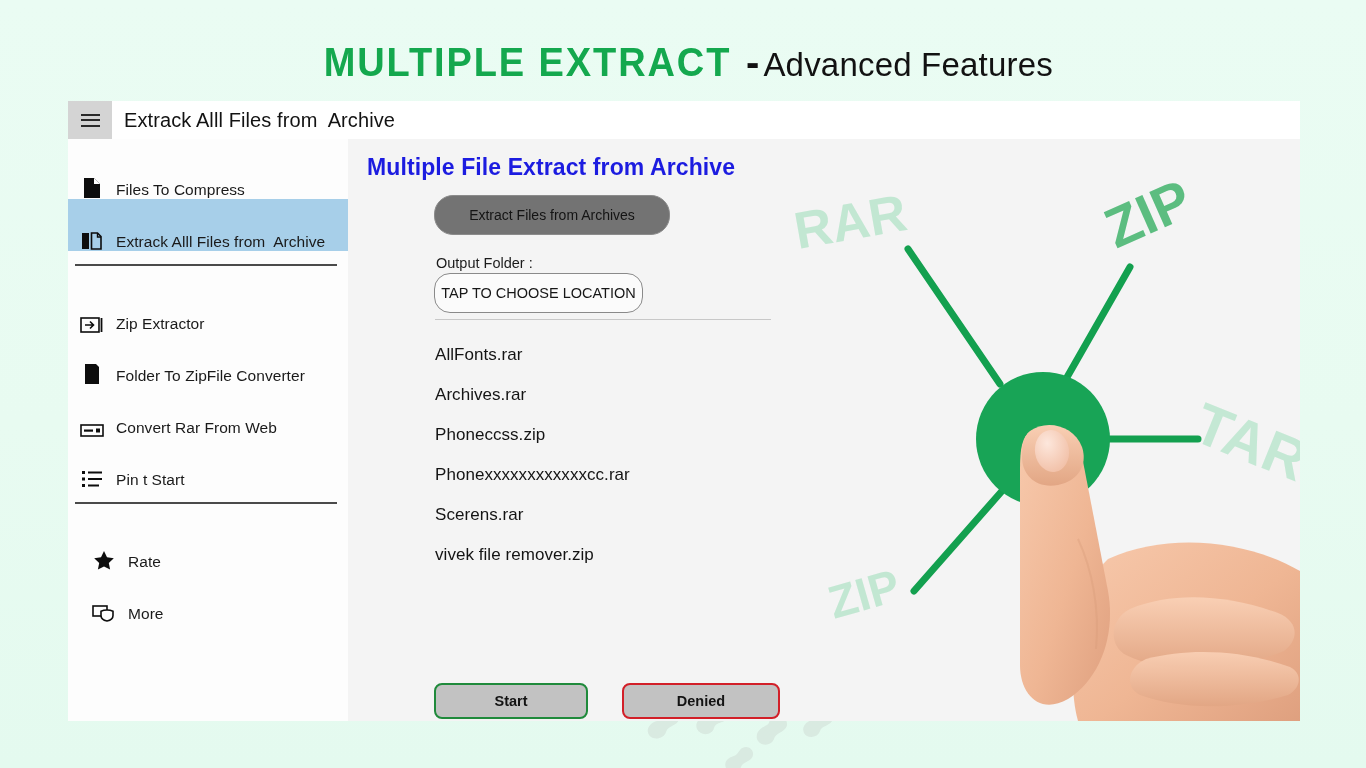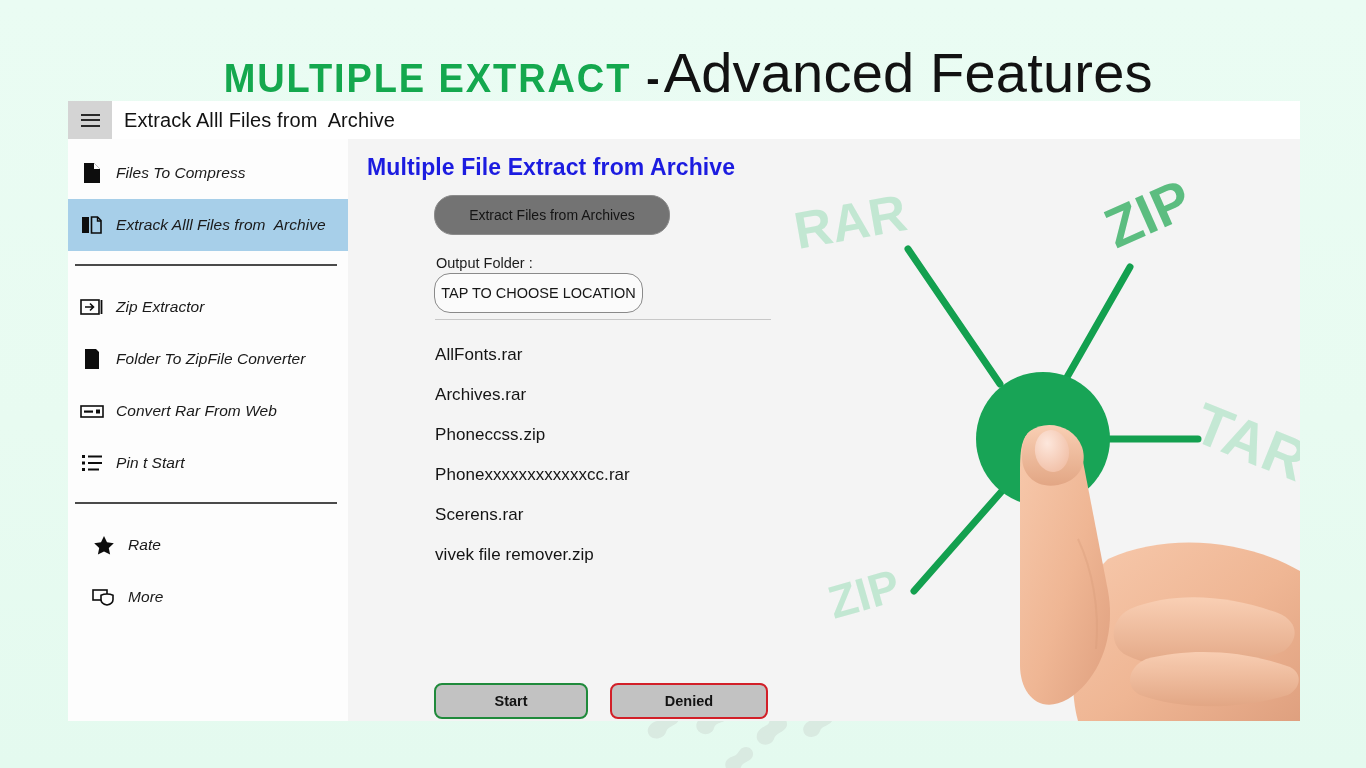--- a/index.html
+++ b/index.html
@@ -48,21 +48,21 @@
     transform: scaleX(.95);
     display: inline-block;
   }
   #headline .hl-dash {
     font-size: 40px;
     font-weight: bold;
     color: #111;
     padding: 0 4px;
   }
   #headline .hl-black {
-    font-size: 56px;
+    font-size: 33px;
     font-weight: normal;
     color: #121212;
     letter-spacing: .2px;
   }
 
   
   #app-window {
     position: absolute;
     left: 68px;
     top: 101px;
@@ -118,24 +118,23 @@
     position: absolute;
     left: 0;
     top: 38px;
     width: 280px;
     height: 582px;
     background: #fdfdfd;
   }
   .nav-item {
     height: 52px;
     display: flex;
-    align-items: center;
+    align-items: flex-end;
     cursor: pointer;
     background: transparent;
-    font-style: italic;
   }
   .nav-item.selected {
     background: #a7cfe9;
   }
   .nav-icon {
     width: 48px;
     min-width: 48px;
     display: flex;
     align-items: center;
     justify-content: center;
@@ -241,21 +240,21 @@
     font-size: 17px;
     color: #141414;
     letter-spacing: .05px;
     cursor: pointer;
   }
   #action-row {
     position: absolute;
     left: 86px;
     top: 544px;
     display: flex;
-    gap: 22px;
+    gap: 34px;
   }
   .action-button {
     width: 150px;
     height: 32px;
     background: #c2c2c2;
     border-radius: 8px;
     display: flex;
     align-items: center;
     justify-content: center;
     font-size: 14.5px;

